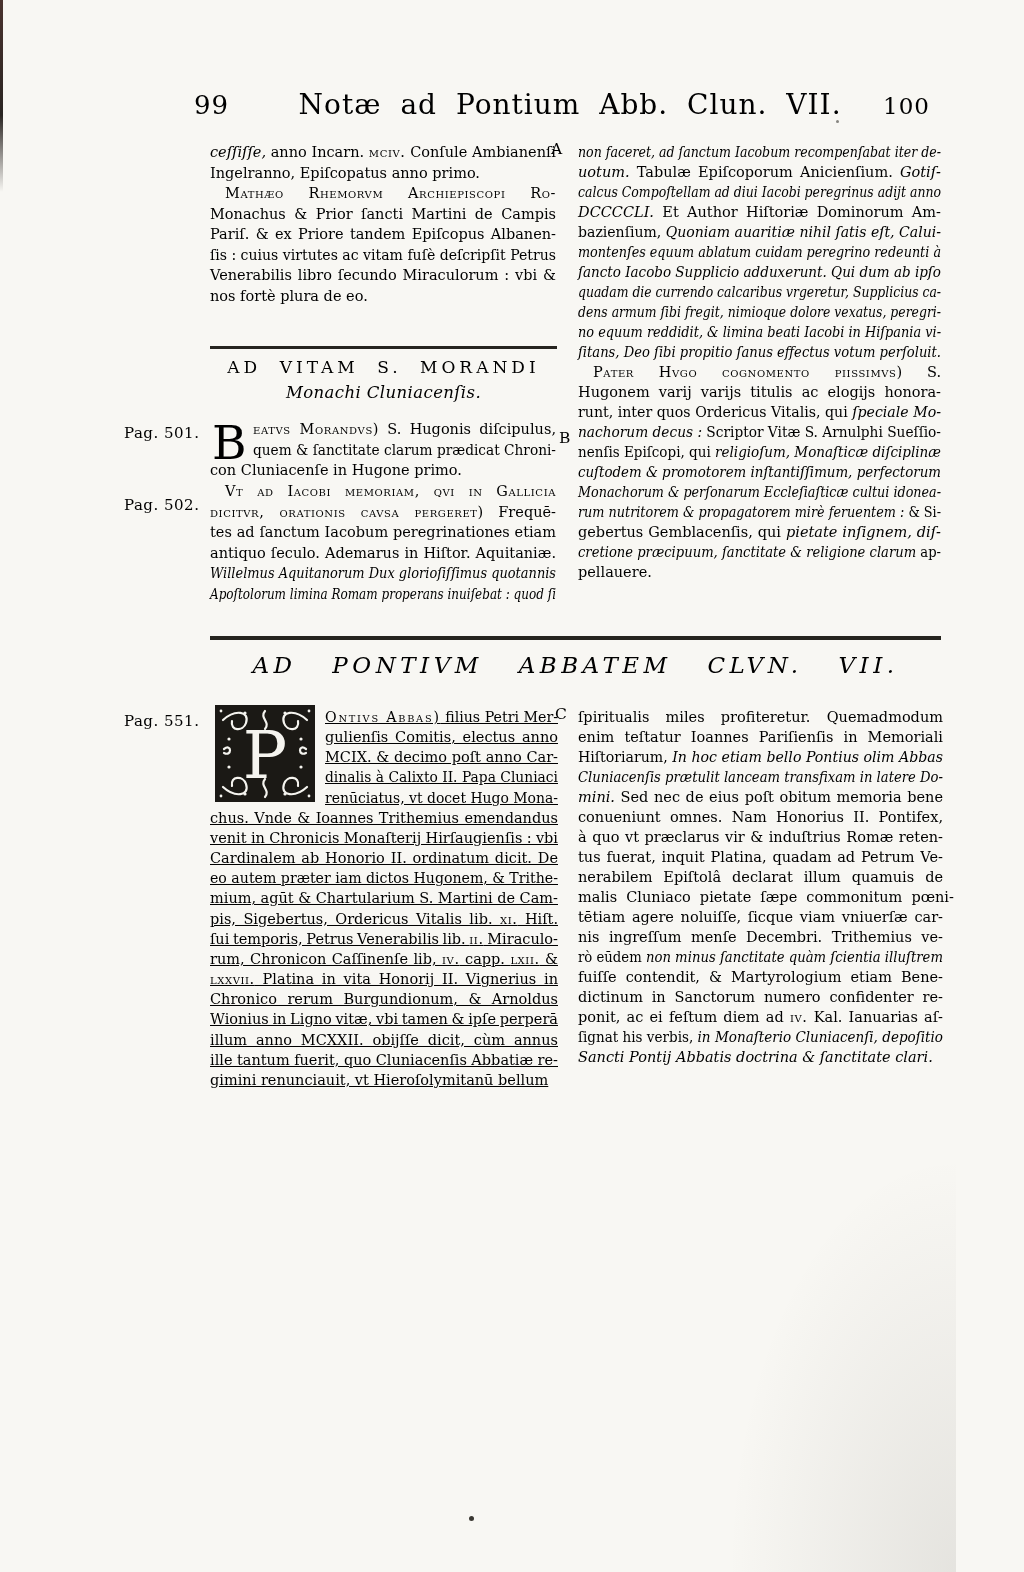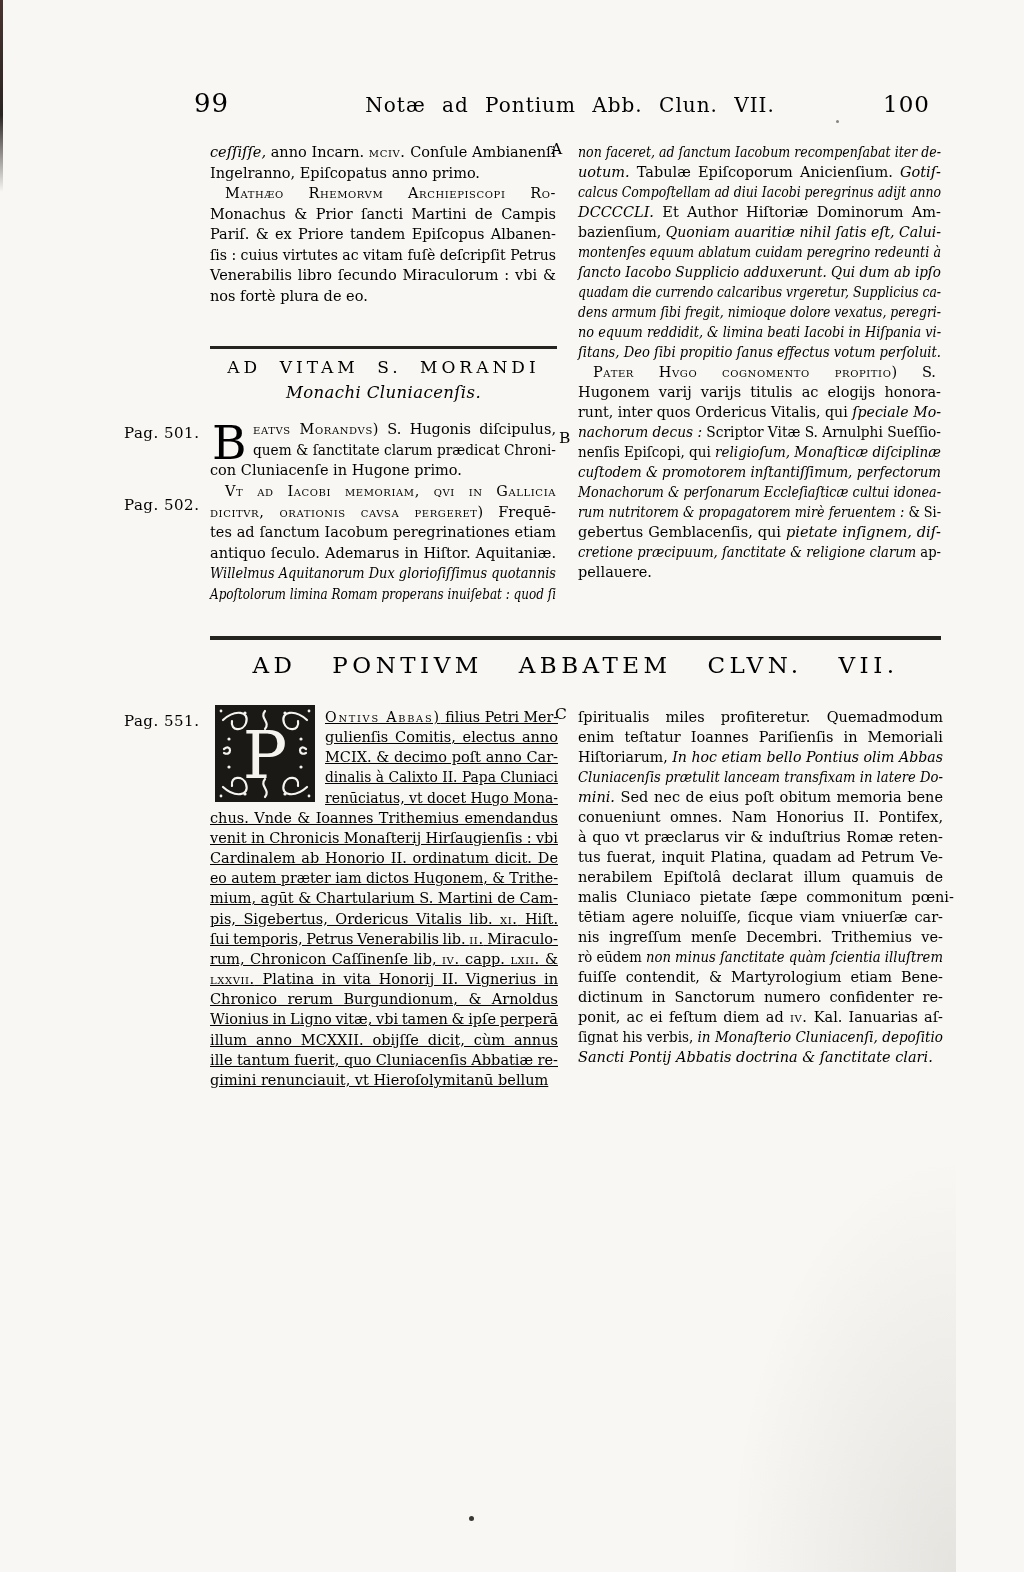--- a/index.html
+++ b/index.html
@@ -13,21 +13,21 @@
                   background:radial-gradient(ellipse at 100% 100%, rgba(60,55,45,0.10), rgba(60,55,45,0) 70%); }
   .speck { position:absolute; background:#3a3833; border-radius:50%; }
   .speck.s1 { left:469px; top:1516px; width:5px; height:5px; }
   .speck.s2 { left:836px; top:120px; width:3px; height:3px; opacity:.6; }
 
   
   .running-head { position:absolute; top:88px; left:194px; width:736px;
                   display:flex; align-items:baseline; }
   .folio { font-size:26px; letter-spacing:1px; }
   .folio.right { font-size:23px; }
-  .rtitle { flex:1; text-align:center; font-size:20px; word-spacing:9px;
+  .rtitle { flex:1; text-align:center; font-size:28px; word-spacing:9px;
             letter-spacing:1px; padding-left:28px; }
 
   
   .mnote { position:absolute; left:124px; font-size:15px; letter-spacing:0.5px; }
   .mnote.n1 { top:424px; } .mnote.n2 { top:496px; } .mnote.n3 { top:712px; }
   .cmarker { position:absolute; font-size:15.5px; }
   .cmarker.ma { left:551px; top:140px; }
   .cmarker.mb { left:559px; top:429px; }
   .cmarker.mc { left:555px; top:705px; }
 
@@ -57,21 +57,21 @@
   .rule1 { left:210px; top:346px; width:347px; height:3px; }
   .rule2 { left:210px; top:636px; width:731px; height:3.5px; }
 
   .morandi { position:absolute; left:210px; top:357px; width:347px; text-align:center; }
   .mtitle { font-size:17px; letter-spacing:4px; word-spacing:9px; }
   .msub { font-style:italic; font-size:16.5px; margin-top:6px; letter-spacing:0.4px; }
 
   .binit { position:absolute; left:212px; top:421px; font-size:47px; line-height:43px; }
 
   .pontius { position:absolute; left:210px; top:652px; width:731px; text-align:center;
-             font-size:23px; letter-spacing:4.5px; word-spacing:24px; }
+             font-style:italic; font-size:23px; letter-spacing:4.5px; word-spacing:24px; }
 
   .dropcap { position:absolute; left:215px; top:705px; width:100px; height:97px; }
 </style>
 </head>
 <body>
 
 <div class="page">
   <div class="edge-left"></div>
   <div class="corner-shade"></div>
   <div class="speck s1"></div>
@@ -129,21 +129,21 @@
       <div class="ln" style="word-spacing: 2.5625px;"><span class="ls"><span class="seg-i">uotum. </span><span class="seg-r">Tabulæ Epiſcoporum Anicienſium. </span><span class="seg-i">Gotiſ-</span></span></div>
       <div class="ln" style="transform: scaleX(0.860476); transform-origin: 0px 50%;"><span class="ls"><span class="seg-i">calcus Compoſtellam ad diui Iacobi peregrinus adijt anno</span></span></div>
       <div class="ln" style="word-spacing: 3.7125px;"><span class="ls"><span class="seg-i">DCCCCLI. </span><span class="seg-r">Et Author Hiſtoriæ Dominorum Am-</span></span></div>
       <div class="ln" style="transform: scaleX(0.96994); transform-origin: 0px 50%;"><span class="ls"><span class="seg-r">bazienſium, </span><span class="seg-i">Quoniam auaritiæ nihil ſatis eſt, Calui-</span></span></div>
       <div class="ln" style="transform: scaleX(0.8805); transform-origin: 0px 50%;"><span class="ls"><span class="seg-i">montenſes equum ablatum cuidam peregrino redeunti à</span></span></div>
       <div class="ln" style="transform: scaleX(0.93159); transform-origin: 0px 50%;"><span class="ls"><span class="seg-i">ſancto Iacobo Supplicio adduxerunt. Qui dum ab ipſo</span></span></div>
       <div class="ln" style="transform: scaleX(0.855974); transform-origin: 0px 50%;"><span class="ls"><span class="seg-i">quadam die currendo calcaribus vrgeretur, Supplicius ca-</span></span></div>
       <div class="ln" style="transform: scaleX(0.856922); transform-origin: 0px 50%;"><span class="ls"><span class="seg-i">dens armum ſibi fregit, nimioque dolore vexatus, peregri-</span></span></div>
       <div class="ln" style="transform: scaleX(0.888651); transform-origin: 0px 50%;"><span class="ls"><span class="seg-i">no equum reddidit, &amp; limina beati Iacobi in Hiſpania vi-</span></span></div>
       <div class="ln last" style="transform: scaleX(0.904955); transform-origin: 0px 50%;"><span class="ls"><span class="seg-i">ſitans, Deo ſibi propitio ſanus effectus votum perſoluit.</span></span></div>
-      <div class="ln ind" style="word-spacing: 19.582px;"><span class="ls"><span class="seg-sc">Pater Hvgo cognomento propitio)</span><span class="seg-r"> S.</span></span></div>
+      <div class="ln ind" style="word-spacing: 19.582px;"><span class="ls"><span class="seg-sc">Pater Hvgo cognomento piissimvs)</span><span class="seg-r"> S.</span></span></div>
       <div class="ln" style="word-spacing: 4.48438px;"><span class="ls"><span class="seg-r">Hugonem varij varijs titulis ac elogijs honora-</span></span></div>
       <div class="ln" style="transform: scaleX(0.976299); transform-origin: 0px 50%;"><span class="ls"><span class="seg-r">runt, inter quos Ordericus Vitalis, qui </span><span class="seg-i">ſpeciale Mo-</span></span></div>
       <div class="ln" style="transform: scaleX(0.946121); transform-origin: 0px 50%;"><span class="ls"><span class="seg-i">nachorum decus : </span><span class="seg-r">Scriptor Vitæ S. Arnulphi Sueſſio-</span></span></div>
       <div class="ln" style="transform: scaleX(0.932001); transform-origin: 0px 50%;"><span class="ls"><span class="seg-r">nenſis Epiſcopi, qui </span><span class="seg-i">religioſum, Monaſticæ diſciplinæ</span></span></div>
       <div class="ln" style="transform: scaleX(0.922564); transform-origin: 0px 50%;"><span class="ls"><span class="seg-i">cuſtodem &amp; promotorem inſtantiſſimum, perfectorum</span></span></div>
       <div class="ln" style="transform: scaleX(0.879134); transform-origin: 0px 50%;"><span class="ls"><span class="seg-i">Monachorum &amp; perſonarum Eccleſiaſticæ cultui idonea-</span></span></div>
       <div class="ln" style="transform: scaleX(0.881536); transform-origin: 0px 50%;"><span class="ls"><span class="seg-i">rum nutritorem &amp; propagatorem mirè feruentem : </span><span class="seg-r">&amp; Si-</span></span></div>
       <div class="ln" style="word-spacing: 0.346875px;"><span class="ls"><span class="seg-r">gebertus Gemblacenſis, qui </span><span class="seg-i">pietate inſignem, diſ-</span></span></div>
       <div class="ln" style="transform: scaleX(0.906014); transform-origin: 0px 50%;"><span class="ls"><span class="seg-i">cretione præcipuum, ſanctitate &amp; religione clarum </span><span class="seg-r">ap-</span></span></div>
       <div class="ln last"><span class="ls"><span class="seg-r">pellauere.</span></span></div>

